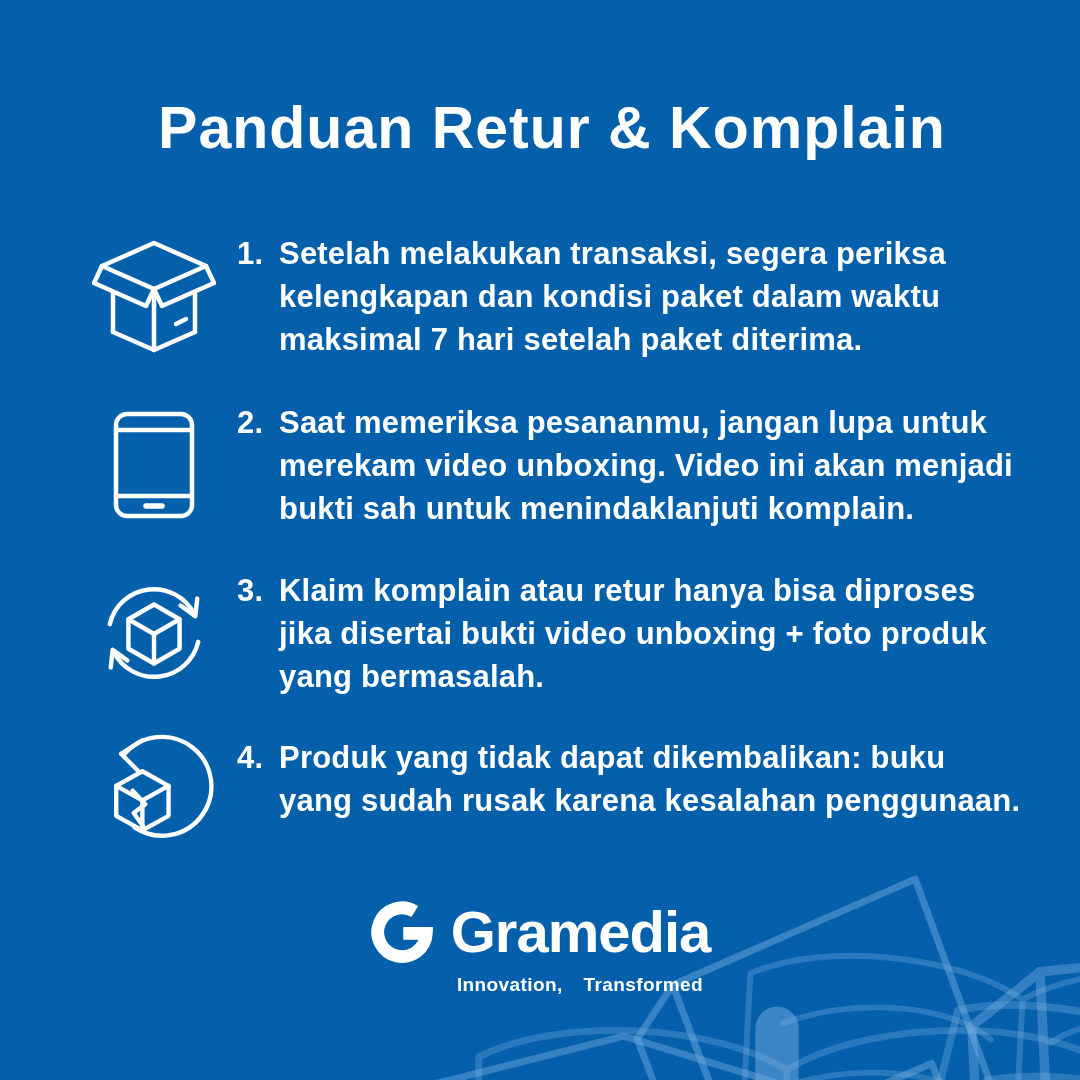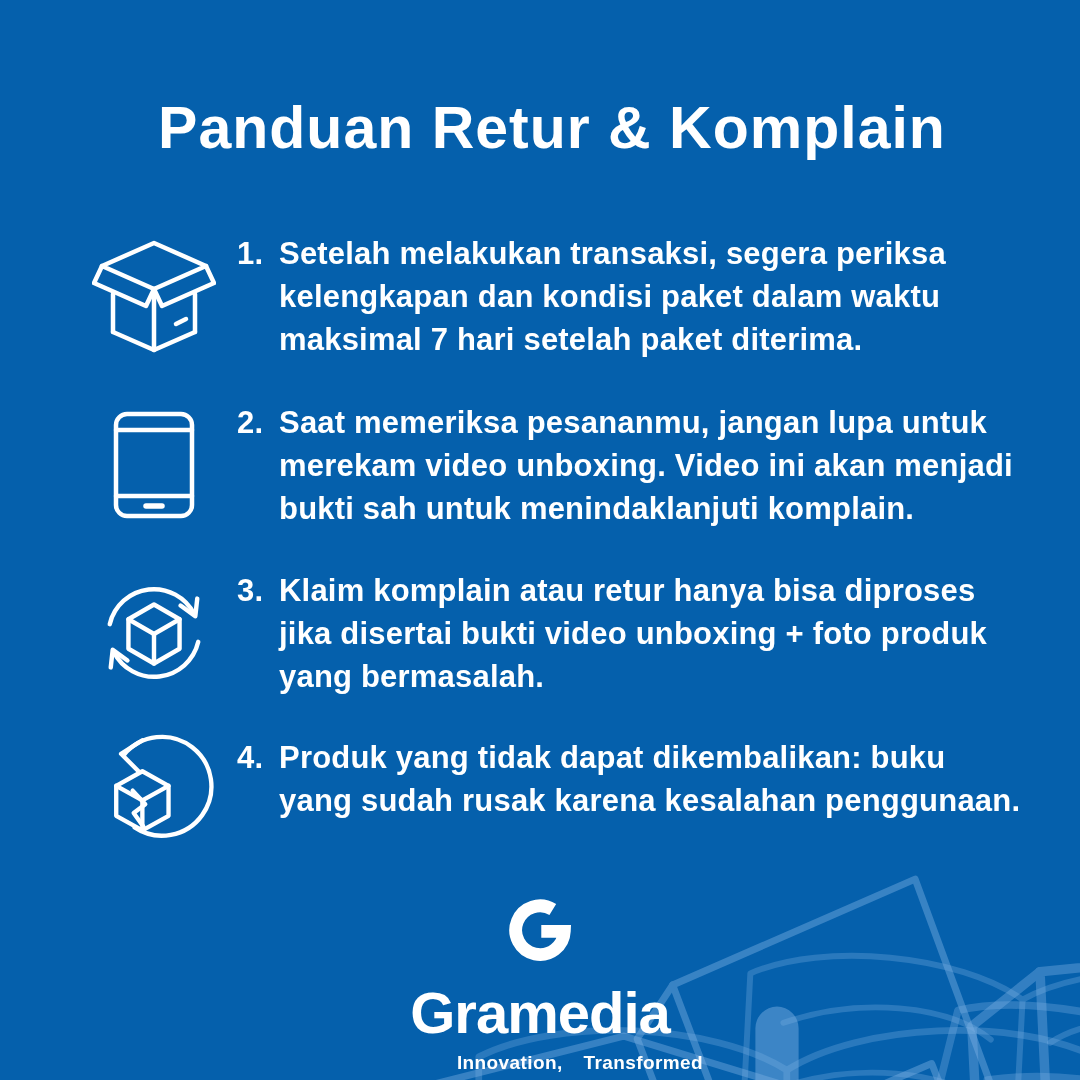--- a/index.html
+++ b/index.html
@@ -26,21 +26,21 @@
   .item:nth-of-type(2){top:378px;}
   .item:nth-of-type(3){top:546px;}
   .item:nth-of-type(4){top:692px;}
   .icon-cell{flex:0 0 132px;display:flex;justify-content:center;align-items:center;}
   .body{
     position:relative;margin-left:17px;padding-left:42px;
     font-size:31px;line-height:43px;font-weight:bold;letter-spacing:0.2px;
   }
   .num{position:absolute;left:0;top:0;}
   .footer{position:absolute;top:898px;left:0;width:100%;text-align:center;}
-  .logo-row{display:inline-flex;align-items:center;gap:17px;flex-direction:column;}
+  .logo-row{display:inline-flex;align-items:center;gap:17px;}
   .wordmark{font-size:58px;font-weight:bold;letter-spacing:-1px;}
   .tagline{margin-top:6px;font-size:19px;letter-spacing:0.4px;transform:translateX(40px);}
   .tagline b{font-weight:bold;margin-left:21px;}
   .tagline span{font-weight:bold;}
   .item-icon{display:block;}
 </style>
 </head>
 <body>
 
 <div class="poster">

